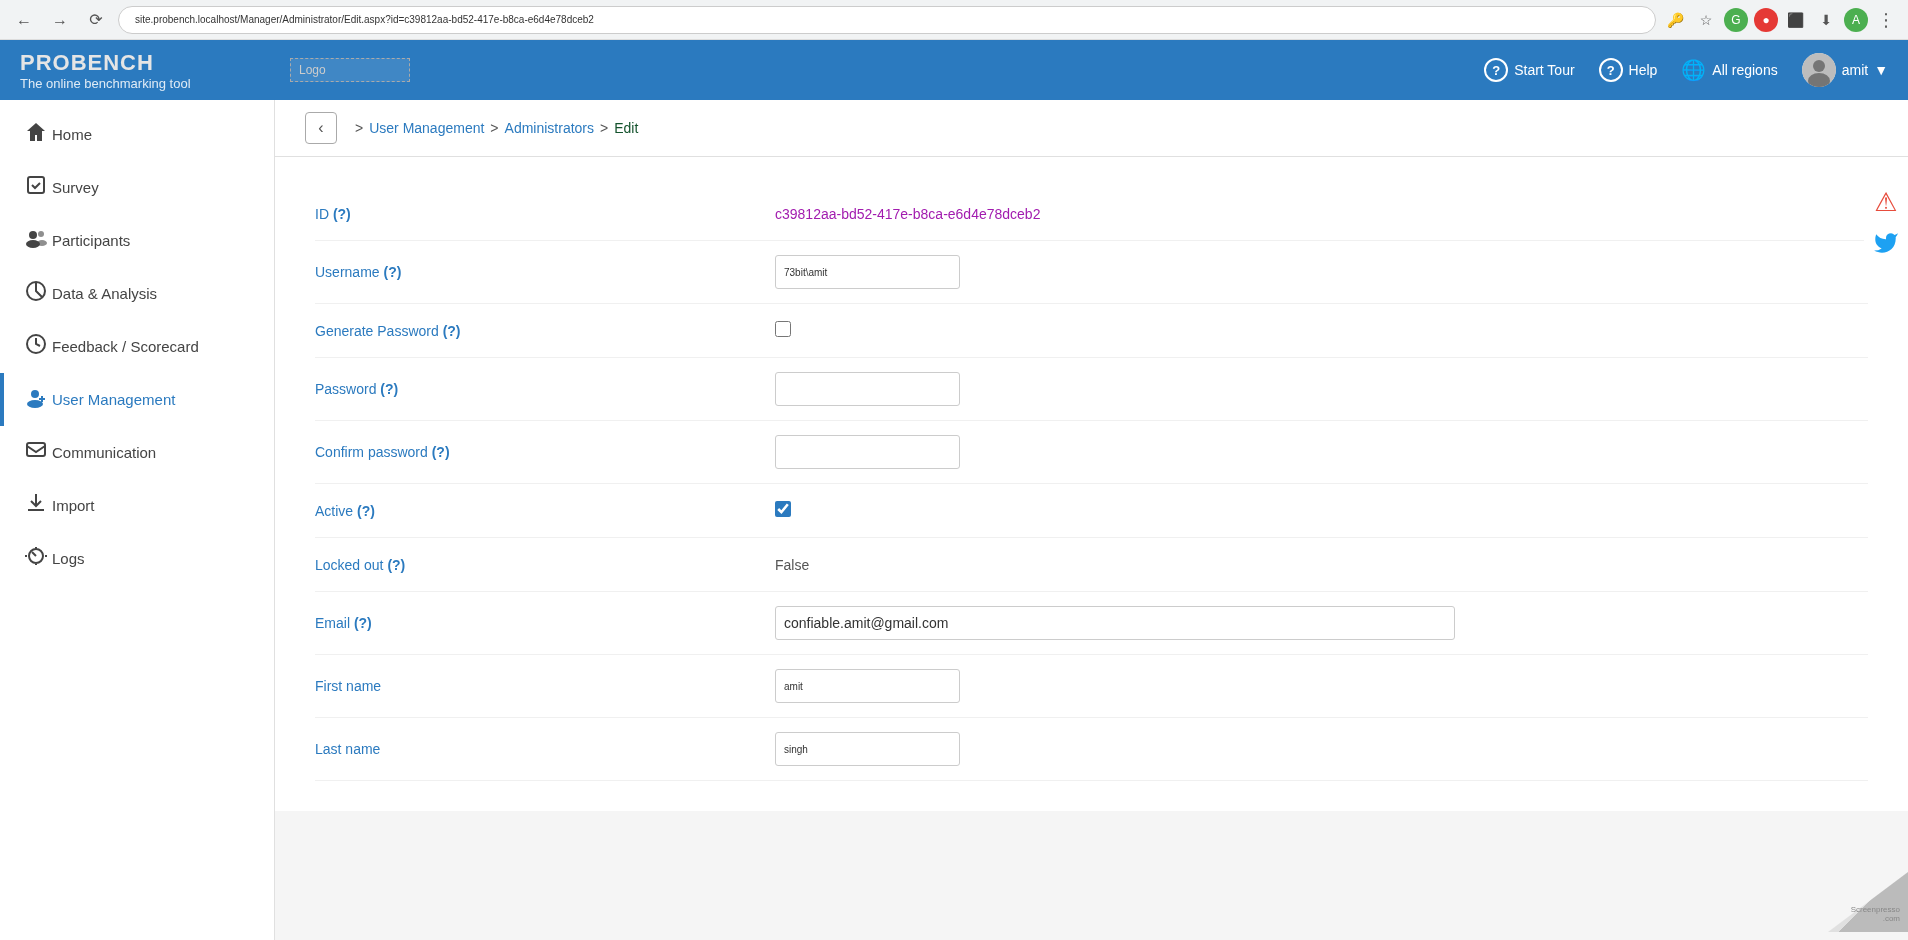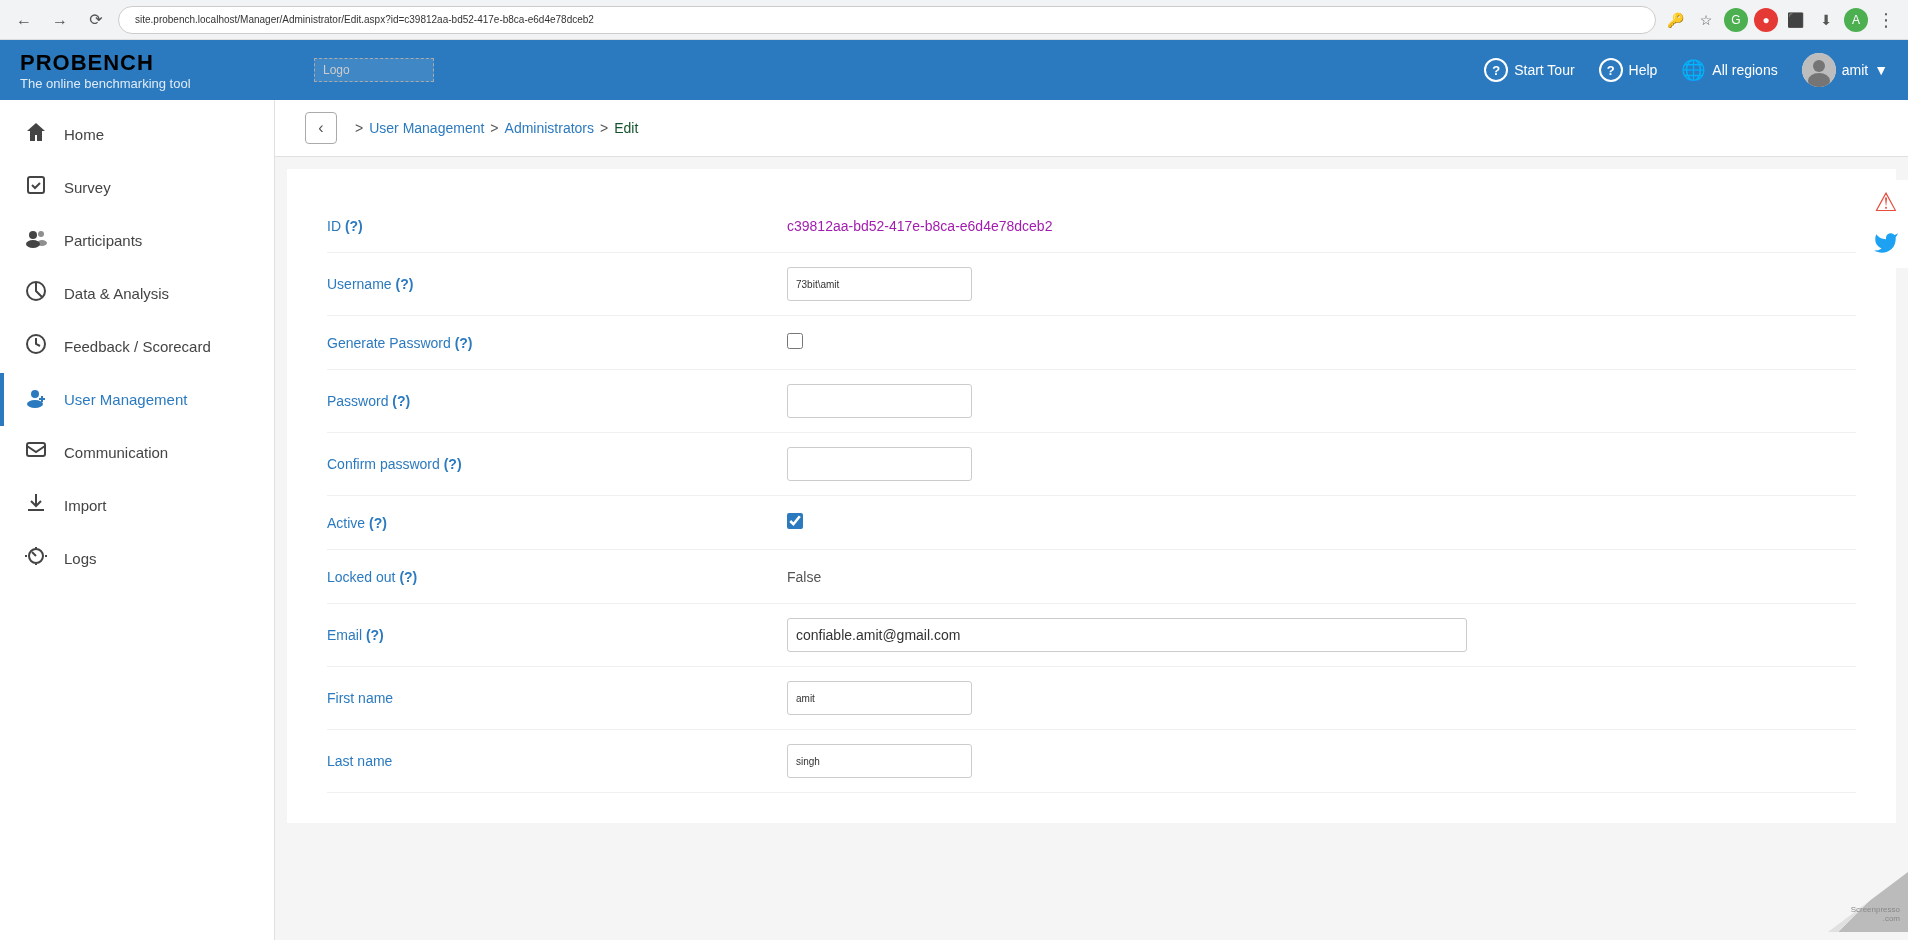--- a/index.html
+++ b/index.html
@@ -46,37 +46,36 @@
       height: 60px;
       display: flex;
       align-items: center;
       padding: 0 20px;
     }
     .header-brand {
       width: 270px;
       flex-shrink: 0;
     }
     .brand-title {
-      color: #000000;
+      color: #e5e5e5;
       font-size: 22px;
       font-weight: bold;
       letter-spacing: 1px;
     }
     .brand-subtitle {
       color: rgba(255,255,255,0.85);
       font-size: 13px;
     }
     .header-logo-area {
       width: 120px;
       color: #ccc;
       font-size: 12px;
       border: 1px dashed #aaa;
       padding: 4px 8px;
       background: rgba(255,255,255,0.1);
-      margin-left: 24px;
     }
     .header-right {
       flex: 1;
       display: flex;
       align-items: center;
       justify-content: flex-end;
       gap: 24px;
     }
     .header-btn {
       display: flex;
@@ -122,21 +121,21 @@
     .sidebar {
       width: 275px;
       background: white;
       border-right: 1px solid #e0e0e0;
       flex-shrink: 0;
       padding-top: 8px;
     }
     .sidebar-item {
       display: flex;
       align-items: center;
-      gap: 16px;
+      gap: 4px;
       padding: 13px 20px;
       cursor: pointer;
       color: #444;
       font-size: 15px;
       border-left: 4px solid transparent;
     }
     .sidebar-item.active {
       color: #2b7abf;
       border-left: 4px solid #2b7abf;
     }
@@ -172,21 +171,21 @@
       font-size: 16px;
       color: #555;
     }
     .breadcrumb-sep { color: #555; }
     .breadcrumb-link { color: #2b7abf; cursor: pointer; }
     .breadcrumb-current { color: #14532d; }
 
     
     .form-container {
       background: white;
-      margin: 12px;
+      margin: 0;
       padding: 30px 40px;
     }
     .form-row {
       display: flex;
       align-items: center;
       padding: 14px 0;
       border-bottom: 1px solid #f0f0f0;
       min-height: 54px;
     }
     .form-label {

